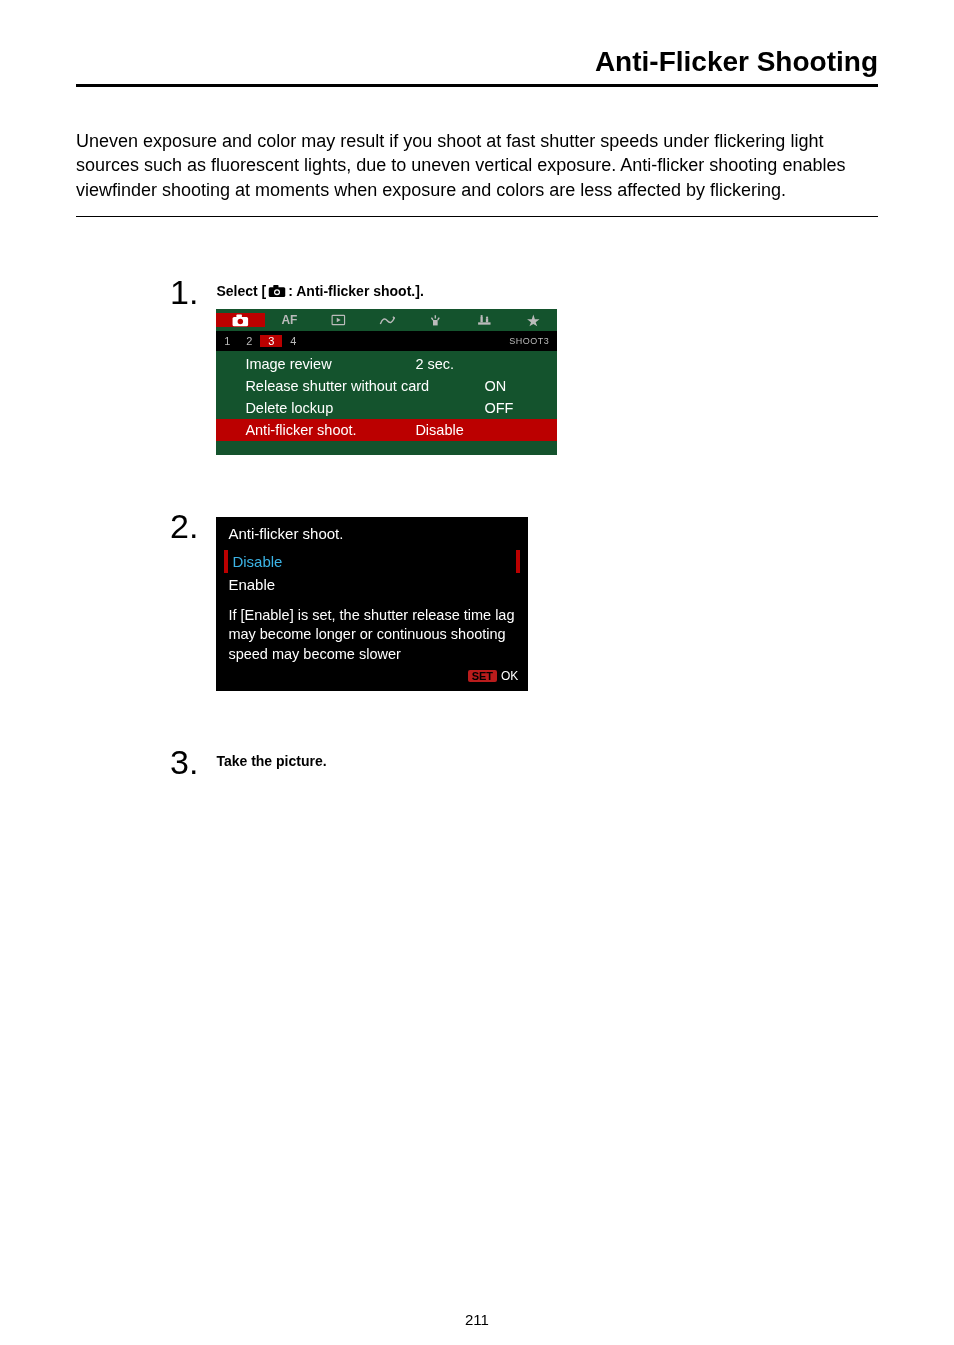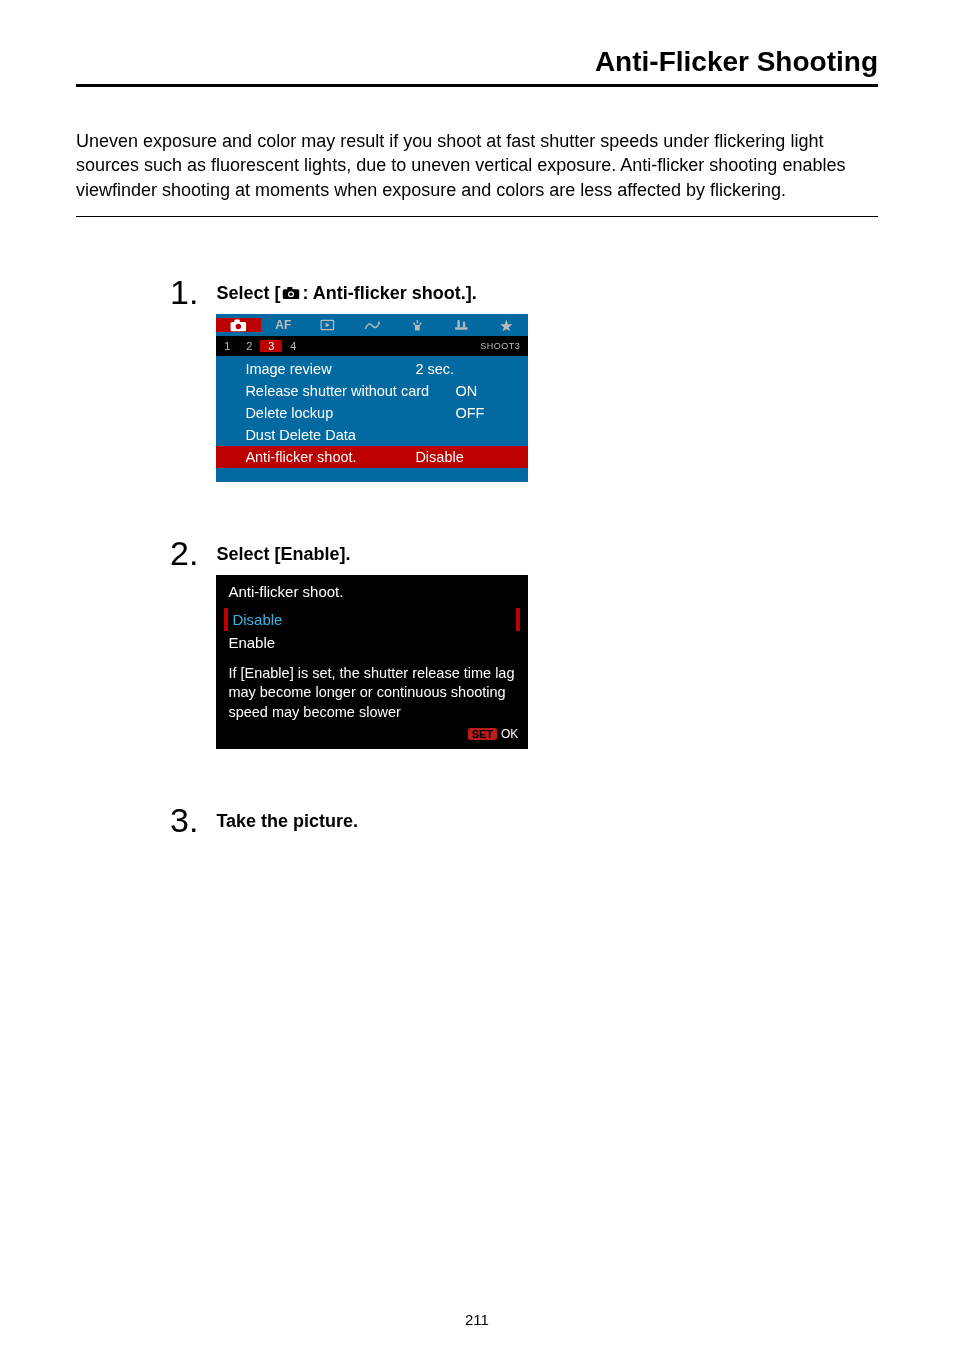--- a/index.html
+++ b/index.html
@@ -4,24 +4,24 @@
 <style>
   html,body{margin:0;padding:0;background:#fff;font-family:Arial,Helvetica,sans-serif;color:#000;}
   .page{width:954px;height:1345px;box-sizing:border-box;padding:46px 76px 0 76px;position:relative;}
   .title{font-size:28px;font-weight:bold;border-bottom:3px solid #000;padding-bottom:6px;margin:0 0 42px 0;text-align:right;}
   .intro{font-size:18px;line-height:1.35;margin:0 0 14px 0;}
   .hr{border:none;border-bottom:1px solid #000;margin:0;}
   .steps{margin-top:58px;}
   .step{display:flex;align-items:flex-start;margin-left:94px;margin-bottom:54px;}
   .step-num{font-size:34px;line-height:1;margin-right:18px;min-width:24px;text-align:right;}
   .step-body{padding-top:8px;}
-  .step-title{font-size:18px;font-weight:bold;margin-bottom:10px;display:flex;align-items:center;flex-wrap:wrap;gap:2px;}
+  .step-title{font-size:14px;font-weight:bold;margin-bottom:10px;display:flex;align-items:center;flex-wrap:wrap;gap:2px;}
   .cam-icon{display:inline-flex;align-items:center;}
   .cam-icon svg{width:18px;height:14px;}
-  .screen{width:312px;background:#0369a1;color:#fff;font-size:14px;}
+  .screen{width:341px;background:#14532d;color:#fff;font-size:14px;}
   .tabs{display:flex;align-items:center;height:22px;}
   .tab{flex:1;display:flex;justify-content:center;align-items:center;}
   .tab svg{height:14px;}
   .subtabs{display:flex;align-items:center;height:20px;background:#000;font-size:11px;color:#bbb;}
   .subtab{width:22px;text-align:center;}
   .subtab.sel{background:#b00;color:#fff;}
   .subtabs .pgname{margin-left:auto;padding-right:8px;font-size:9px;color:#bbb;letter-spacing:0.5px;}
   .menu-rows{padding:2px 0 14px 0;}
   .menu-row{display:flex;padding:3px 29px;font-size:14.5px;}
   .menu-row.sel{background:#b00;}
@@ -121,36 +121,32 @@
                 <span class="val">2 sec.</span>
             </div>
             <div class="menu-row">
               <span>Release shutter without card</span>
                 <span class="valr">ON</span>
             </div>
             <div class="menu-row">
               <span>Delete lockup</span>
                 <span class="valr">OFF</span>
             </div>
-            <div class="menu-row">
-              <span>Dust Delete Data</span>
-            </div>
             <div class="menu-row sel">
               <span class="lbl">Anti-flicker shoot.</span>
                 <span class="val">Disable</span>
             </div>
           </div>
         </div>
       </div>
     </div>
 
     <div class="step">
       <div class="step-num"><span>2</span><span>.</span></div>
       <div class="step-body">
-        <div class="step-title">Select [Enable].</div>
         <div class="screen2">
           <div class="sc2-title">Anti-flicker shoot.</div>
           <div class="sc2-opts">
             <div class="sc2-opt sel">Disable</div>
             <div class="sc2-opt">Enable</div>
           </div>
           <div class="sc2-help">If [Enable] is set, the shutter release time lag may become longer or continuous shooting speed may become slower</div>
           <div class="sc2-foot">
             <span class="set-badge">SET</span>
             <span>OK</span>

